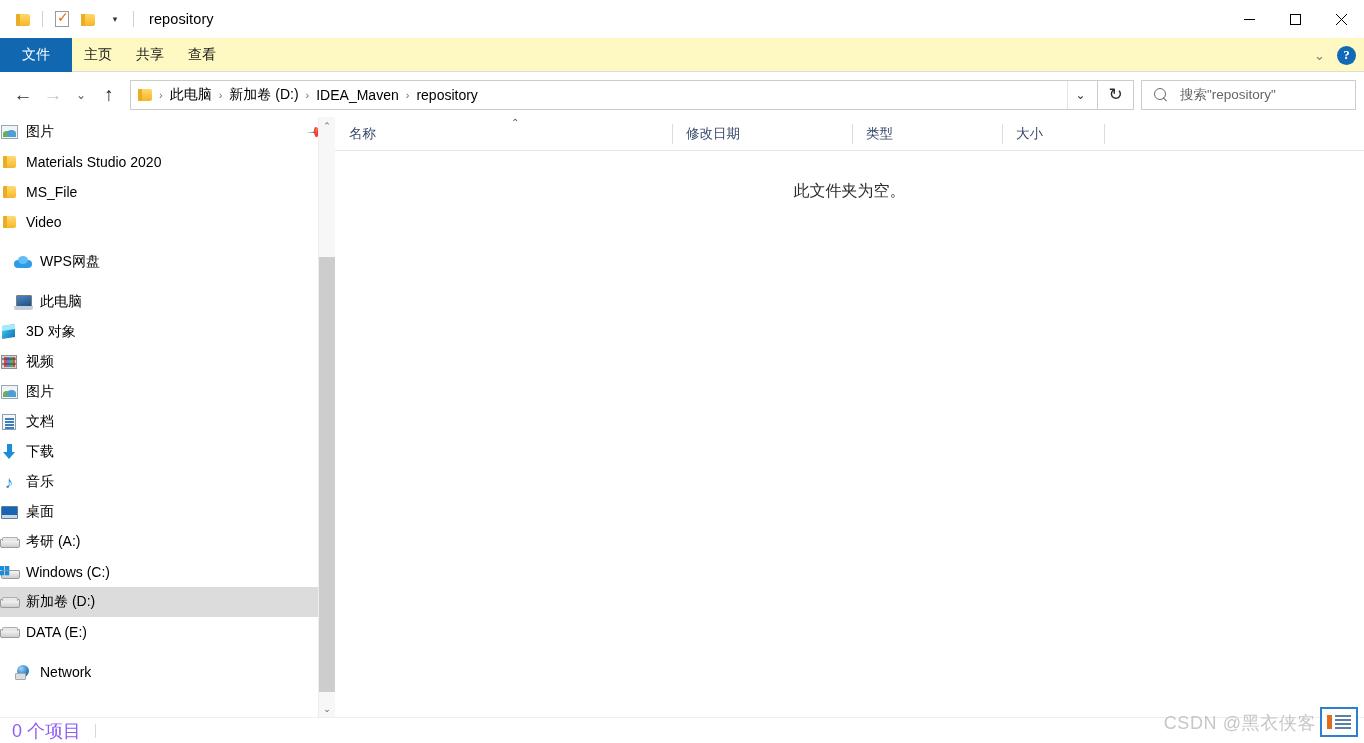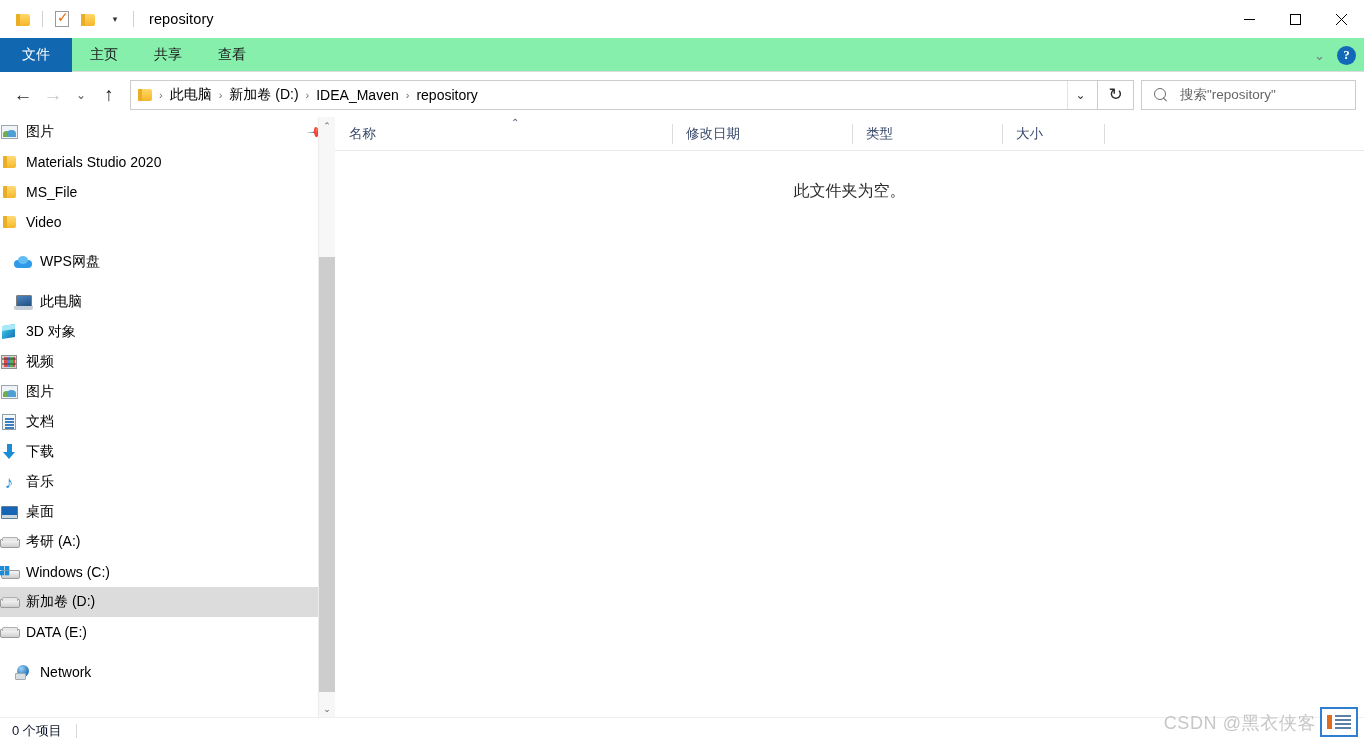--- a/index.html
+++ b/index.html
@@ -65,27 +65,27 @@
   .win-btn {
     width: 46px; height: 38px;
     display: flex; align-items: center; justify-content: center;
     color: #000;
   }
 
   
   .ribbon {
     height: 34px; flex: none;
     display: flex; align-items: stretch;
-    background: #86efac;
+    background: #fef9c3;
     border-bottom: 1px solid #dcdcdc;
     position: relative;
   }
   .tab {
     display: flex; align-items: center; justify-content: center;
-    padding: 0 18px; font-size: 14px; color: #1a1a1a;
+    padding: 0 12px; font-size: 14px; color: #1a1a1a;
     height: 34px;
   }
   .tab.file {
     background: #1267b1; color: #ffffff; min-width: 72px; padding: 0 18px;
   }
   .ribbon-right {
     position: absolute; right: 8px; top: 0; height: 34px;
     display: flex; align-items: center; gap: 12px;
   }
   .chev-down { font-size: 13px; color: #7a7a7a; }
@@ -349,21 +349,21 @@
     padding-top: 30px;
     font-size: 16px; color: #2c2c2c;
   }
 
   
   .statusbar {
     height: 26px; flex: none; display: flex; align-items: center;
     padding-left: 12px; background: #ffffff; position: relative;
     border-top: 1px solid #efefef;
   }
-  .status-text { font-size: 13px; color: #0f172a; }
+  .status-text { font-size: 18px; color: #8b5cf6; }
   .status-sep { width:1px; height:14px; background:#d8d8d8; margin-left:14px; }
 
   
   .watermark {
     position: absolute; right: 48px; bottom: 8px;
     font-size: 18px; color: #c7c7c7; letter-spacing: 0.6px;
     pointer-events: none; white-space: nowrap;
   }
   .wm-badge {
     position: absolute; right: 6px; bottom: 6px;

